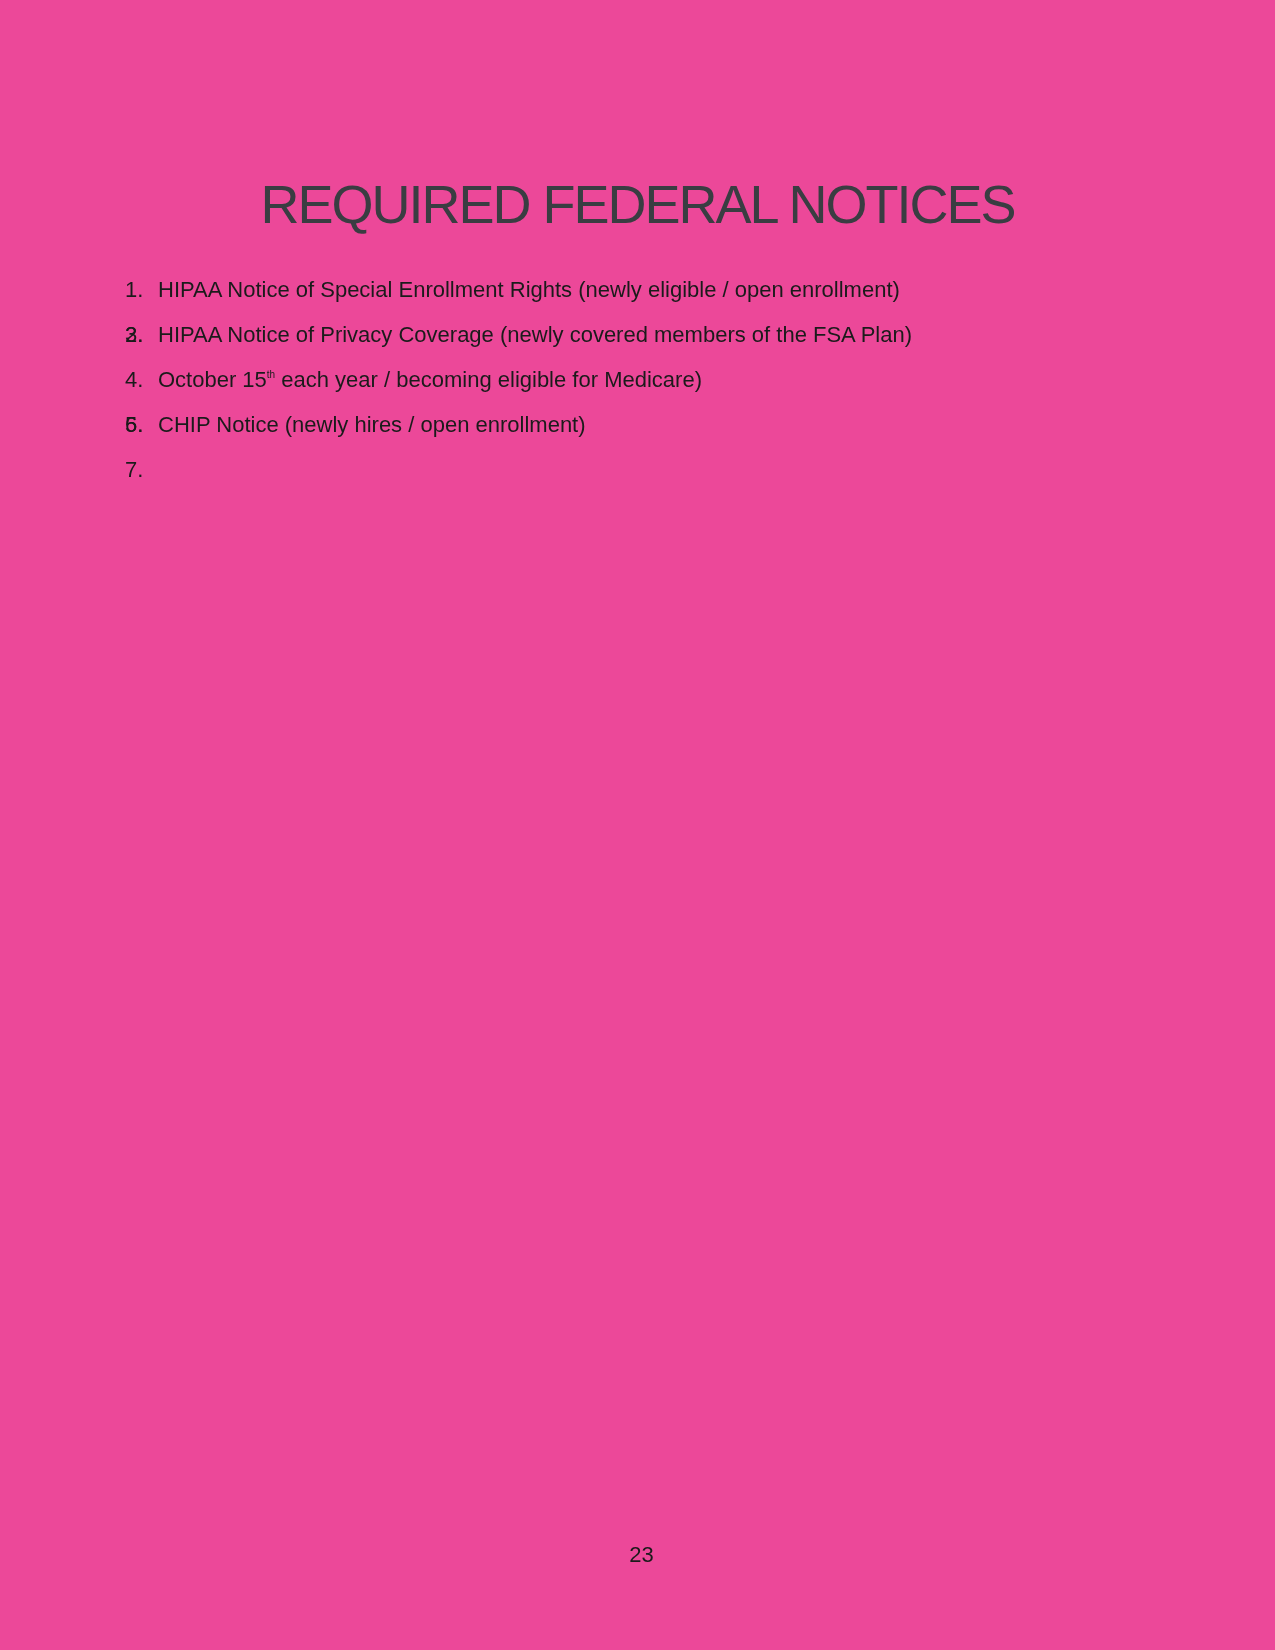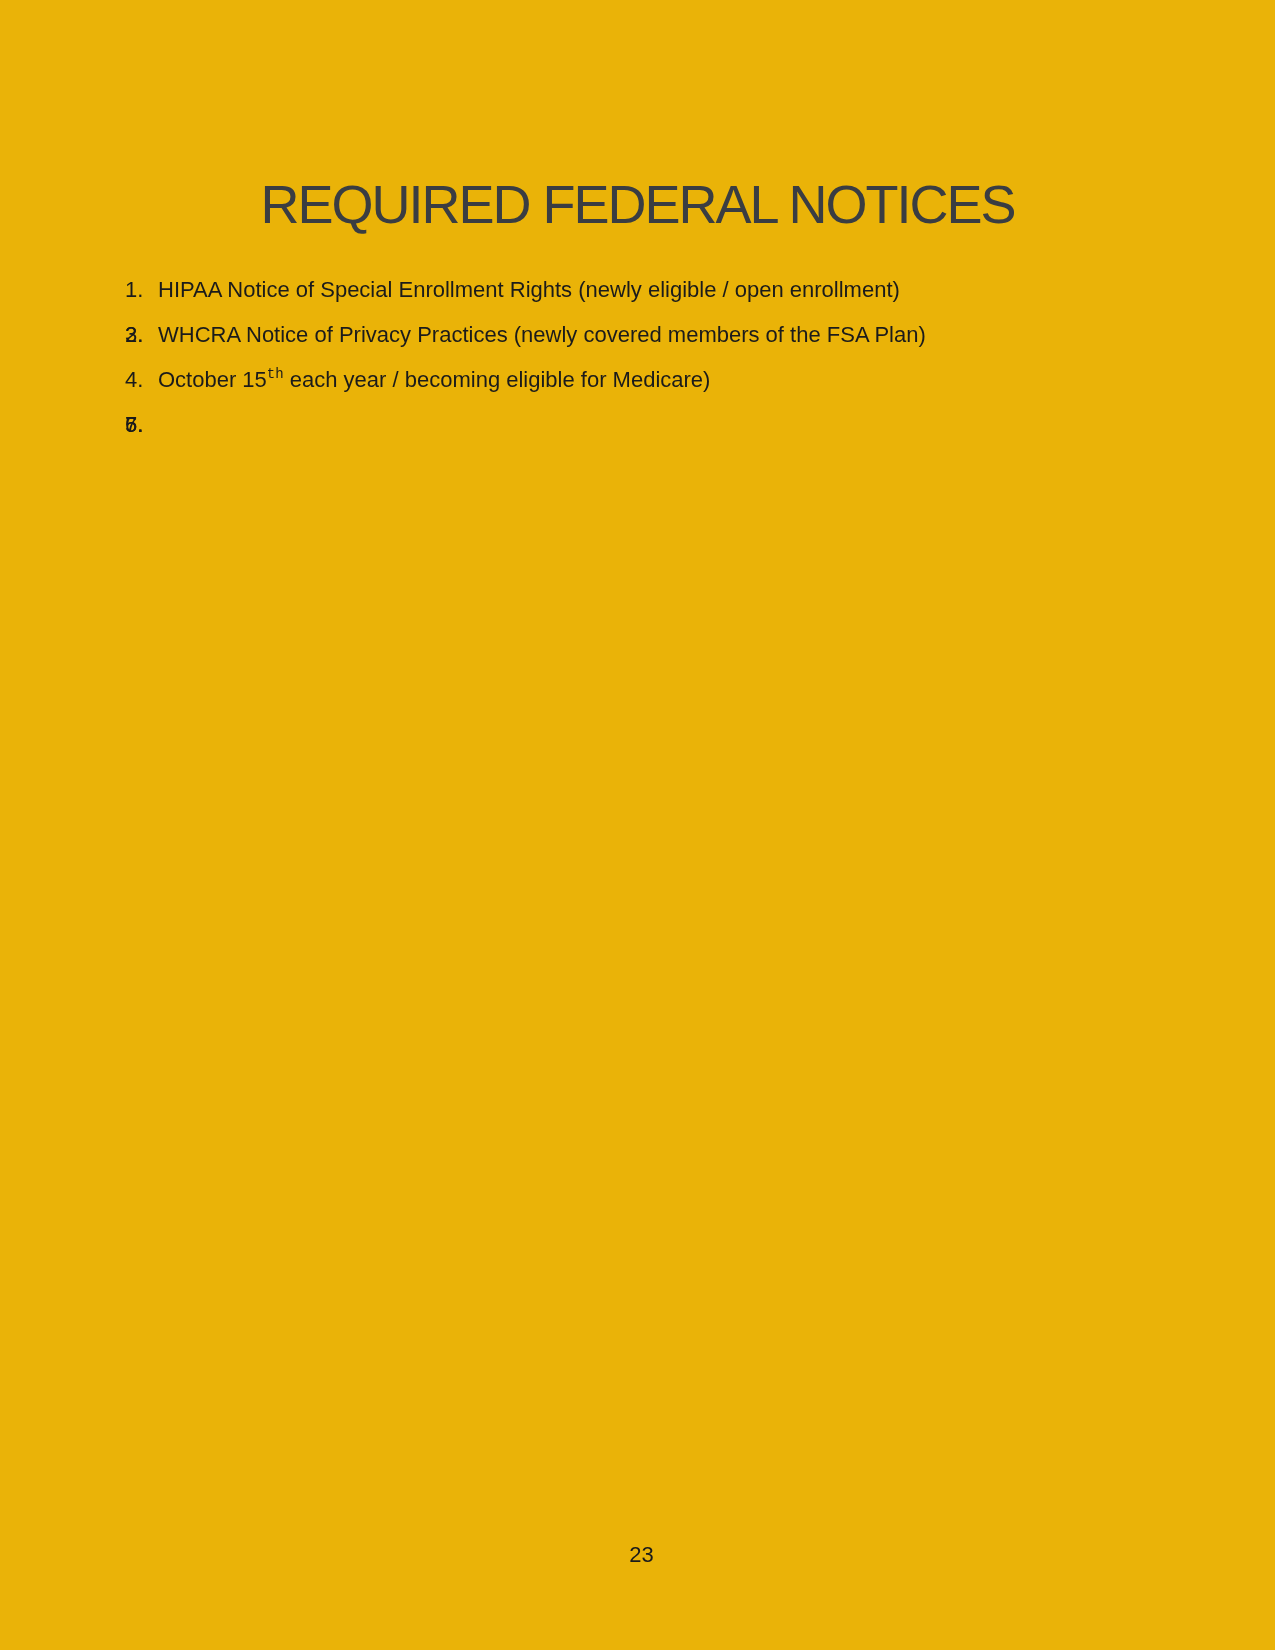--- a/index.html
+++ b/index.html
@@ -5,21 +5,21 @@
   html, body {
     margin: 0;
     padding: 0;
     background: #ffffff;
   }
   .page {
     position: relative;
     width: 1275px;
     height: 1650px;
     margin: 0 auto;
-    background: #eab308;
+    background: #ec4899;
     font-family: "Liberation Sans", sans-serif;
     color: #1b1b1b;
     overflow: hidden;
   }
   .doc-title {
     margin: 171px 0 0 0;
     text-align: center;
     font-size: 54px;
     line-height: 67px;
     font-weight: 300;
@@ -40,26 +40,25 @@
   }
   .notices .num {
     position: absolute;
     left: 125px;
     top: 0;
   }
   .notices .line {
     white-space: nowrap;
   }
   .notices sup {
-    font-size: 14px;
+    font-size: 10px;
     line-height: 0;
     position: relative;
     top: -1px;
     vertical-align: super;
-    font-family: Liberation Mono, monospace;
   }
   .page-number {
     position: absolute;
     top: 1542px;
     left: 4px;
     width: 100%;
     text-align: center;
     font-size: 22px;
     line-height: 26px;
     color: #1b1b1b;
@@ -76,33 +75,36 @@
         <div class="txt">
           <div class="line"><span>HIPAA Notice of Special Enrollment Rights (newly eligible / open enrollment)</span></div>
         </div>
       </li>
       <li>
         <span class="num">2.</span>
       </li>
       <li>
         <span class="num">3.</span>
         <div class="txt">
-          <div class="line"><span>WHCRA Notice of Privacy Practices (newly covered members of the FSA Plan)</span></div>
+          <div class="line"><span>HIPAA Notice of Privacy Coverage (newly covered members of the FSA Plan)</span></div>
         </div>
       </li>
       <li>
         <span class="num">4.</span>
         <div class="txt">
           <div class="line"><span>October 15</span><sup>th</sup><span> each year / becoming eligible for Medicare)</span></div>
         </div>
       </li>
       <li>
         <span class="num">5.</span>
       </li>
       <li>
         <span class="num">6.</span>
+        <div class="txt">
+          <div class="line"><span>CHIP Notice (newly hires / open enrollment)</span></div>
+        </div>
       </li>
       <li>
         <span class="num">7.</span>
       </li>
     </ol>
   <div class="page-number">23</div>
 </div>
 
 </body></html>

